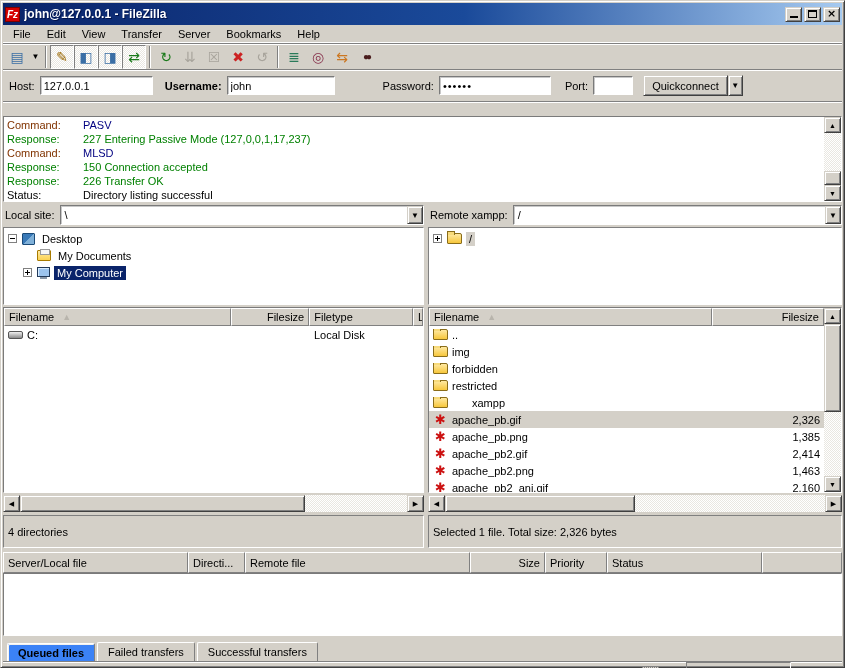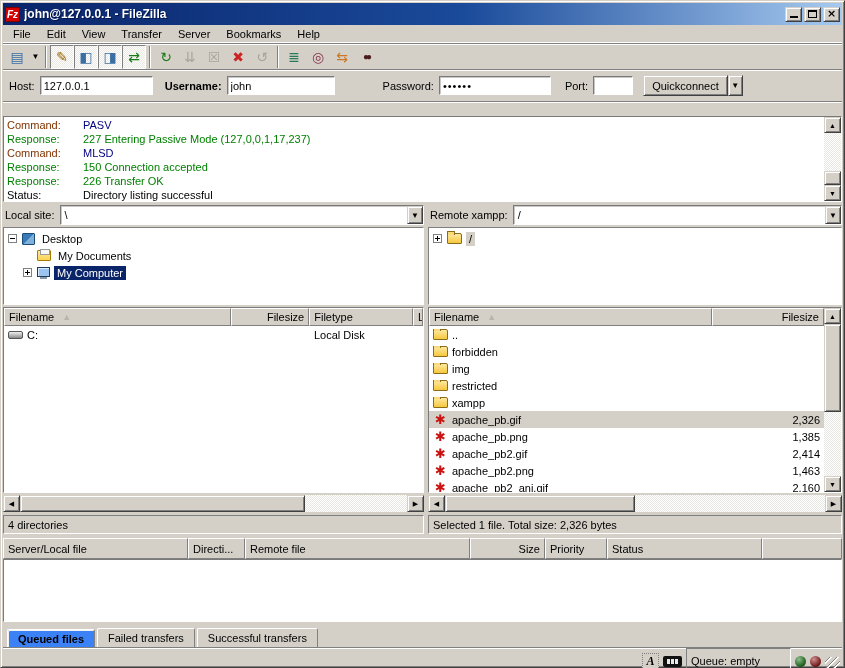--- a/index.html
+++ b/index.html
@@ -138,21 +138,21 @@
   .list-row.selected-inactive { background:#d4d0c8; }
   .cell { overflow:hidden; white-space:nowrap; padding:0 4px; display:flex; align-items:center; }
   .cell.right { justify-content:flex-end; }
 
   .hscroll { height:18px; flex:0 0 18px; display:flex; margin-top:2px; }
   .scroll-btn-h { width:17px; height:17px; display:flex; align-items:center; justify-content:center;
     font-size:7px; flex:0 0 17px; cursor:default; }
   .htrack { flex:1; position:relative; height:17px; }
   .hthumb { position:absolute; top:0; height:17px; }
 
-  .mini-status { height:19px; margin-top:2px; display:flex; align-items:center; padding:0 4px;
+  .mini-status { height:33px; margin-top:2px; display:flex; align-items:center; padding:0 4px;
     border:1px solid; border-color:#808080 #fff #fff #808080; }
 
   
   .queue-splitter { height:4px; flex:0 0 4px; }
   .queue-header { height:21px; flex:0 0 21px; display:flex; }
   .queue-body { height:63px; flex:0 0 63px; background:#fff;
     border:1px solid; border-color:#7a7a7a #fff #fff #7a7a7a; }
   .tabs { height:24px; flex:0 0 24px; display:flex; align-items:flex-end; padding-left:4px; margin-top:2px;
     border-bottom:1px solid #808080; box-shadow:0 1px 0 #fff; }
   .tab { height:19px; display:flex; align-items:center; padding:0 10px; margin-right:2px;
@@ -360,46 +360,46 @@
                   <span class="ico icon-folder"></span>
                   <span>..</span>
                 </div>
               <div class="cell right" style="width:90px;">
                   <span></span>
                 </div>
             </div>
             <div class="list-row">
               <div class="cell" style="flex:1;">
                   <span class="ico icon-folder"></span>
+                  <span>img</span>
+                </div>
+              <div class="cell right" style="width:90px;">
+                  <span></span>
+                </div>
+            </div>
+            <div class="list-row">
+              <div class="cell" style="flex:1;">
+                  <span class="ico icon-folder"></span>
                   <span>forbidden</span>
-                </div>
-              <div class="cell right" style="width:90px;">
-                  <span></span>
-                </div>
-            </div>
-            <div class="list-row">
-              <div class="cell" style="flex:1;">
-                  <span class="ico icon-folder"></span>
-                  <span>img</span>
                 </div>
               <div class="cell right" style="width:90px;">
                   <span></span>
                 </div>
             </div>
             <div class="list-row">
               <div class="cell" style="flex:1;">
                   <span class="ico icon-folder"></span>
                   <span>restricted</span>
                 </div>
               <div class="cell right" style="width:90px;">
                   <span></span>
                 </div>
             </div>
             <div class="list-row">
-              <div class="cell" style="flex:1;">
+              <div class="cell" style="flex:1;gap:20px;">
                   <span class="ico icon-folder"></span>
                   <span>xampp</span>
                 </div>
               <div class="cell right" style="width:90px;">
                   <span></span>
                 </div>
             </div>
             <div class="list-row selected-inactive">
               <div class="cell" style="flex:1;">
                   <span class="ico icon-image">✱</span>

